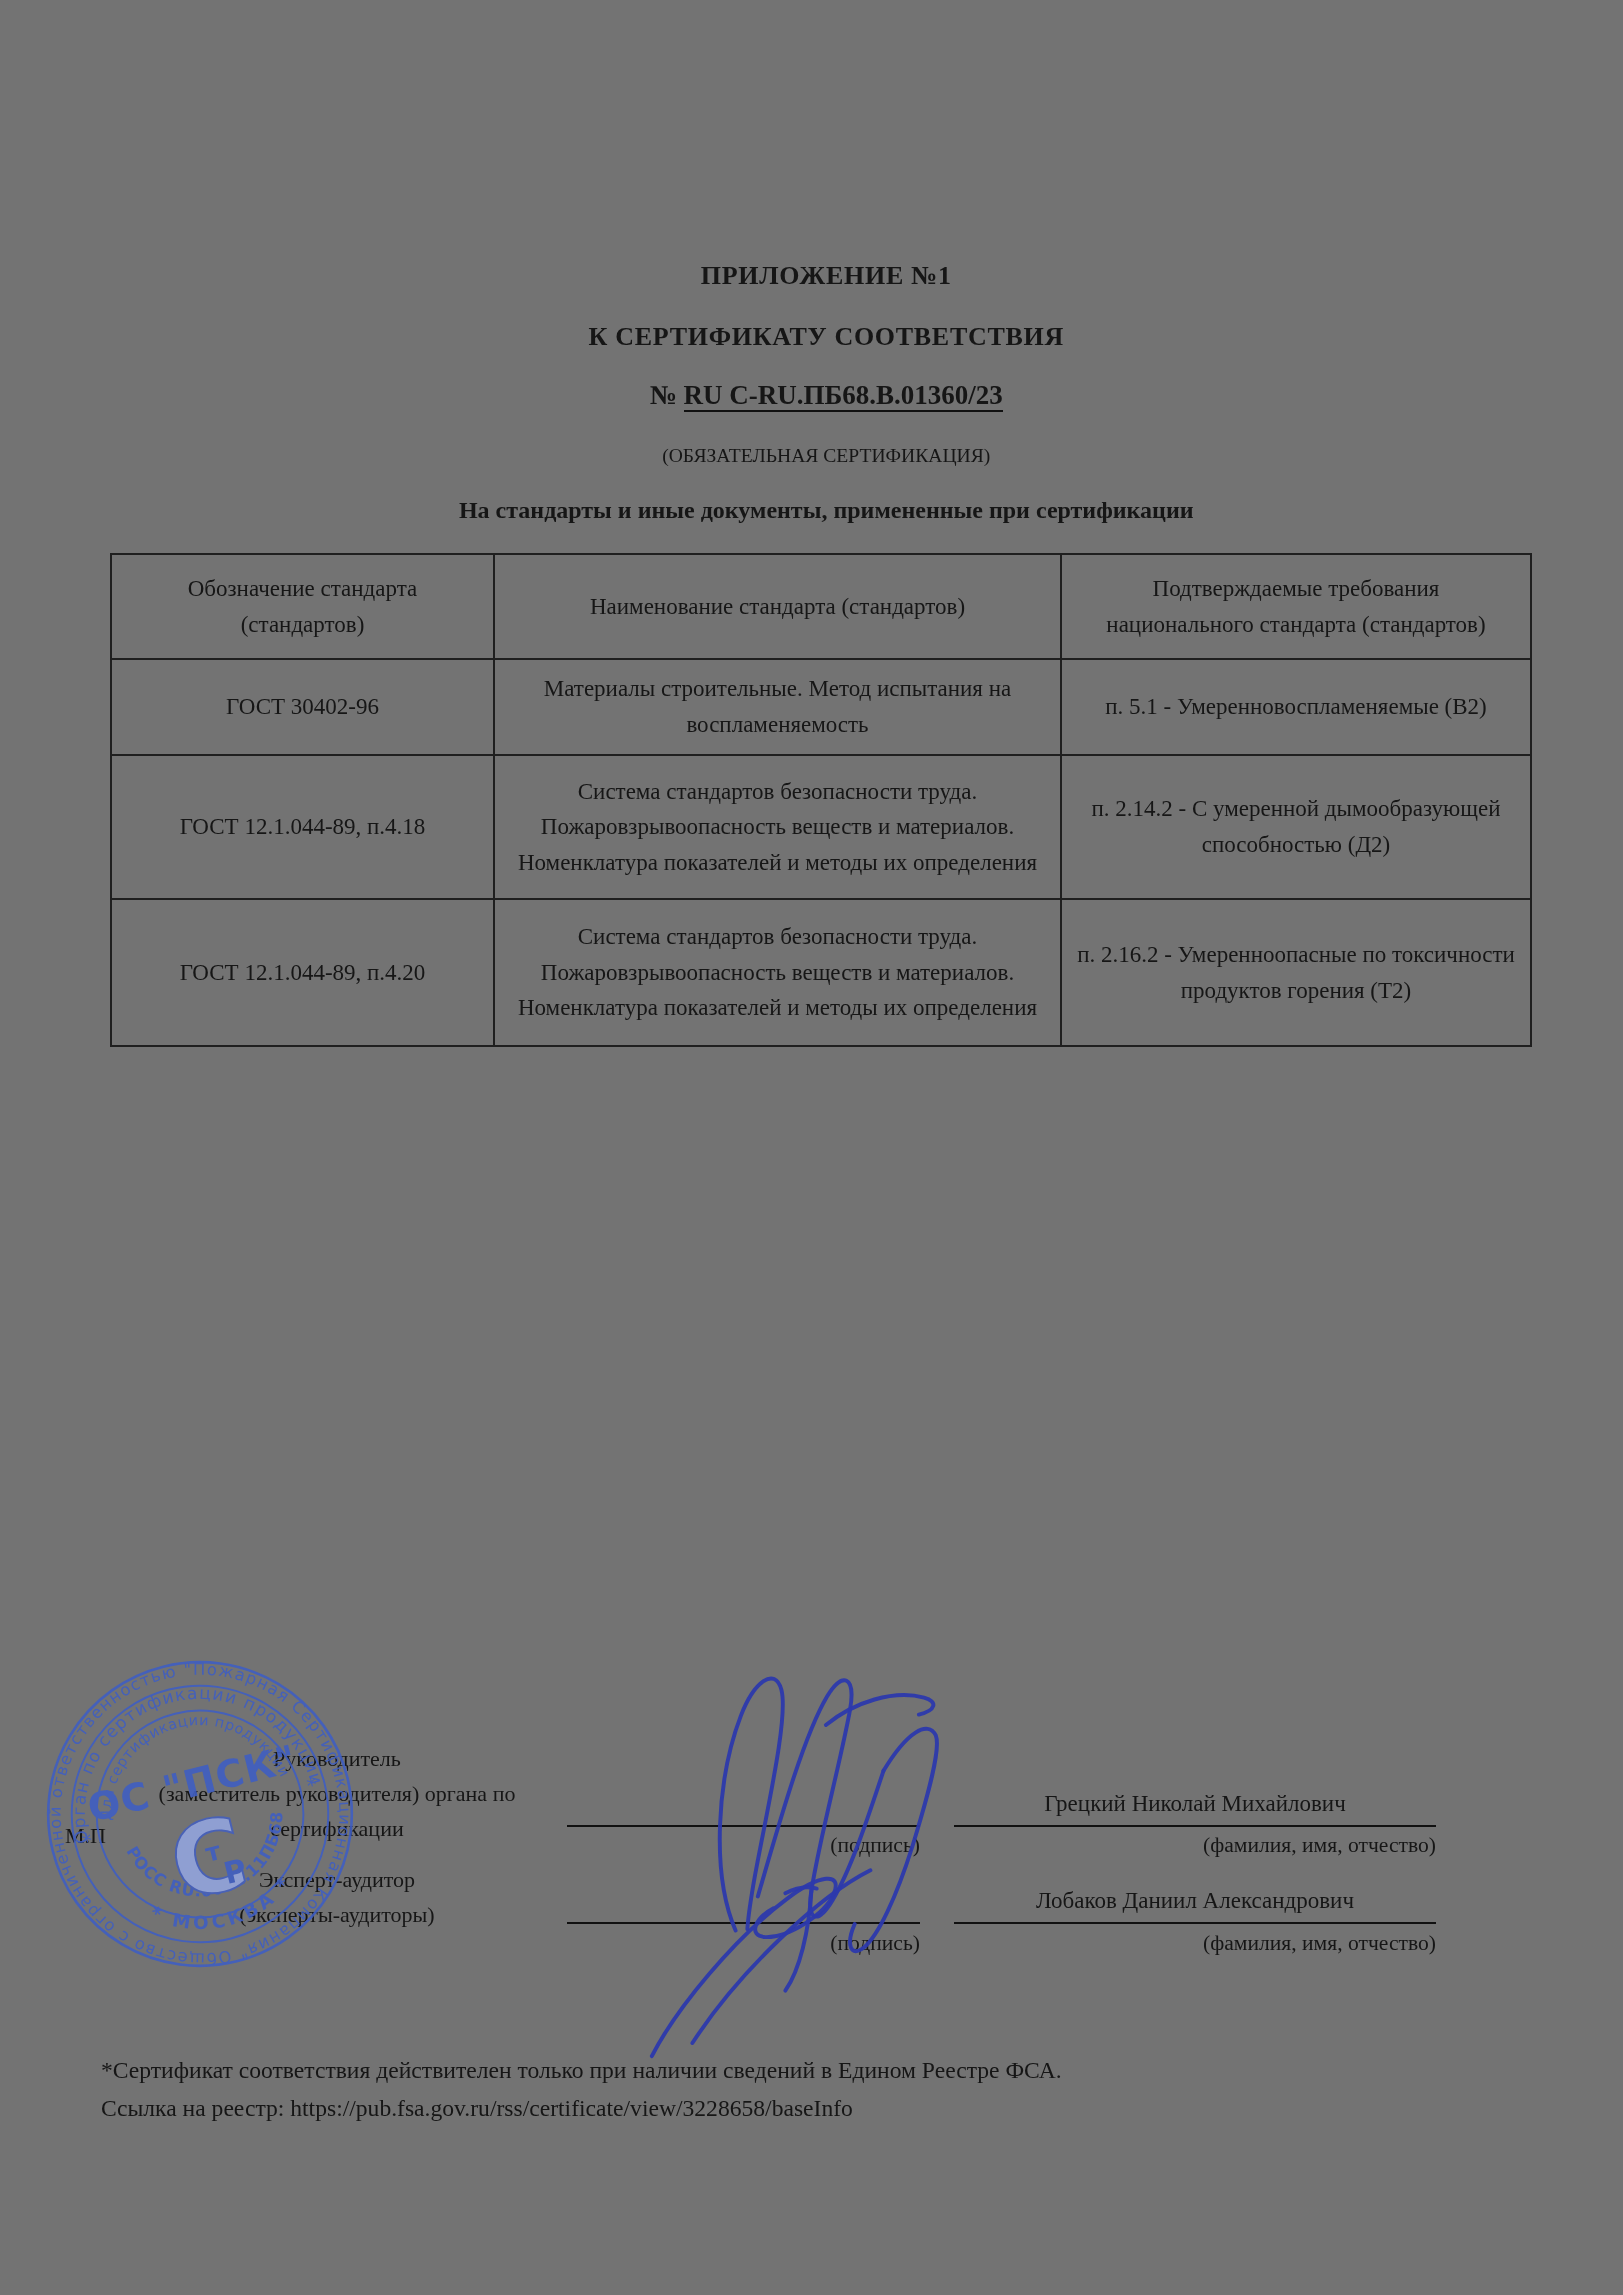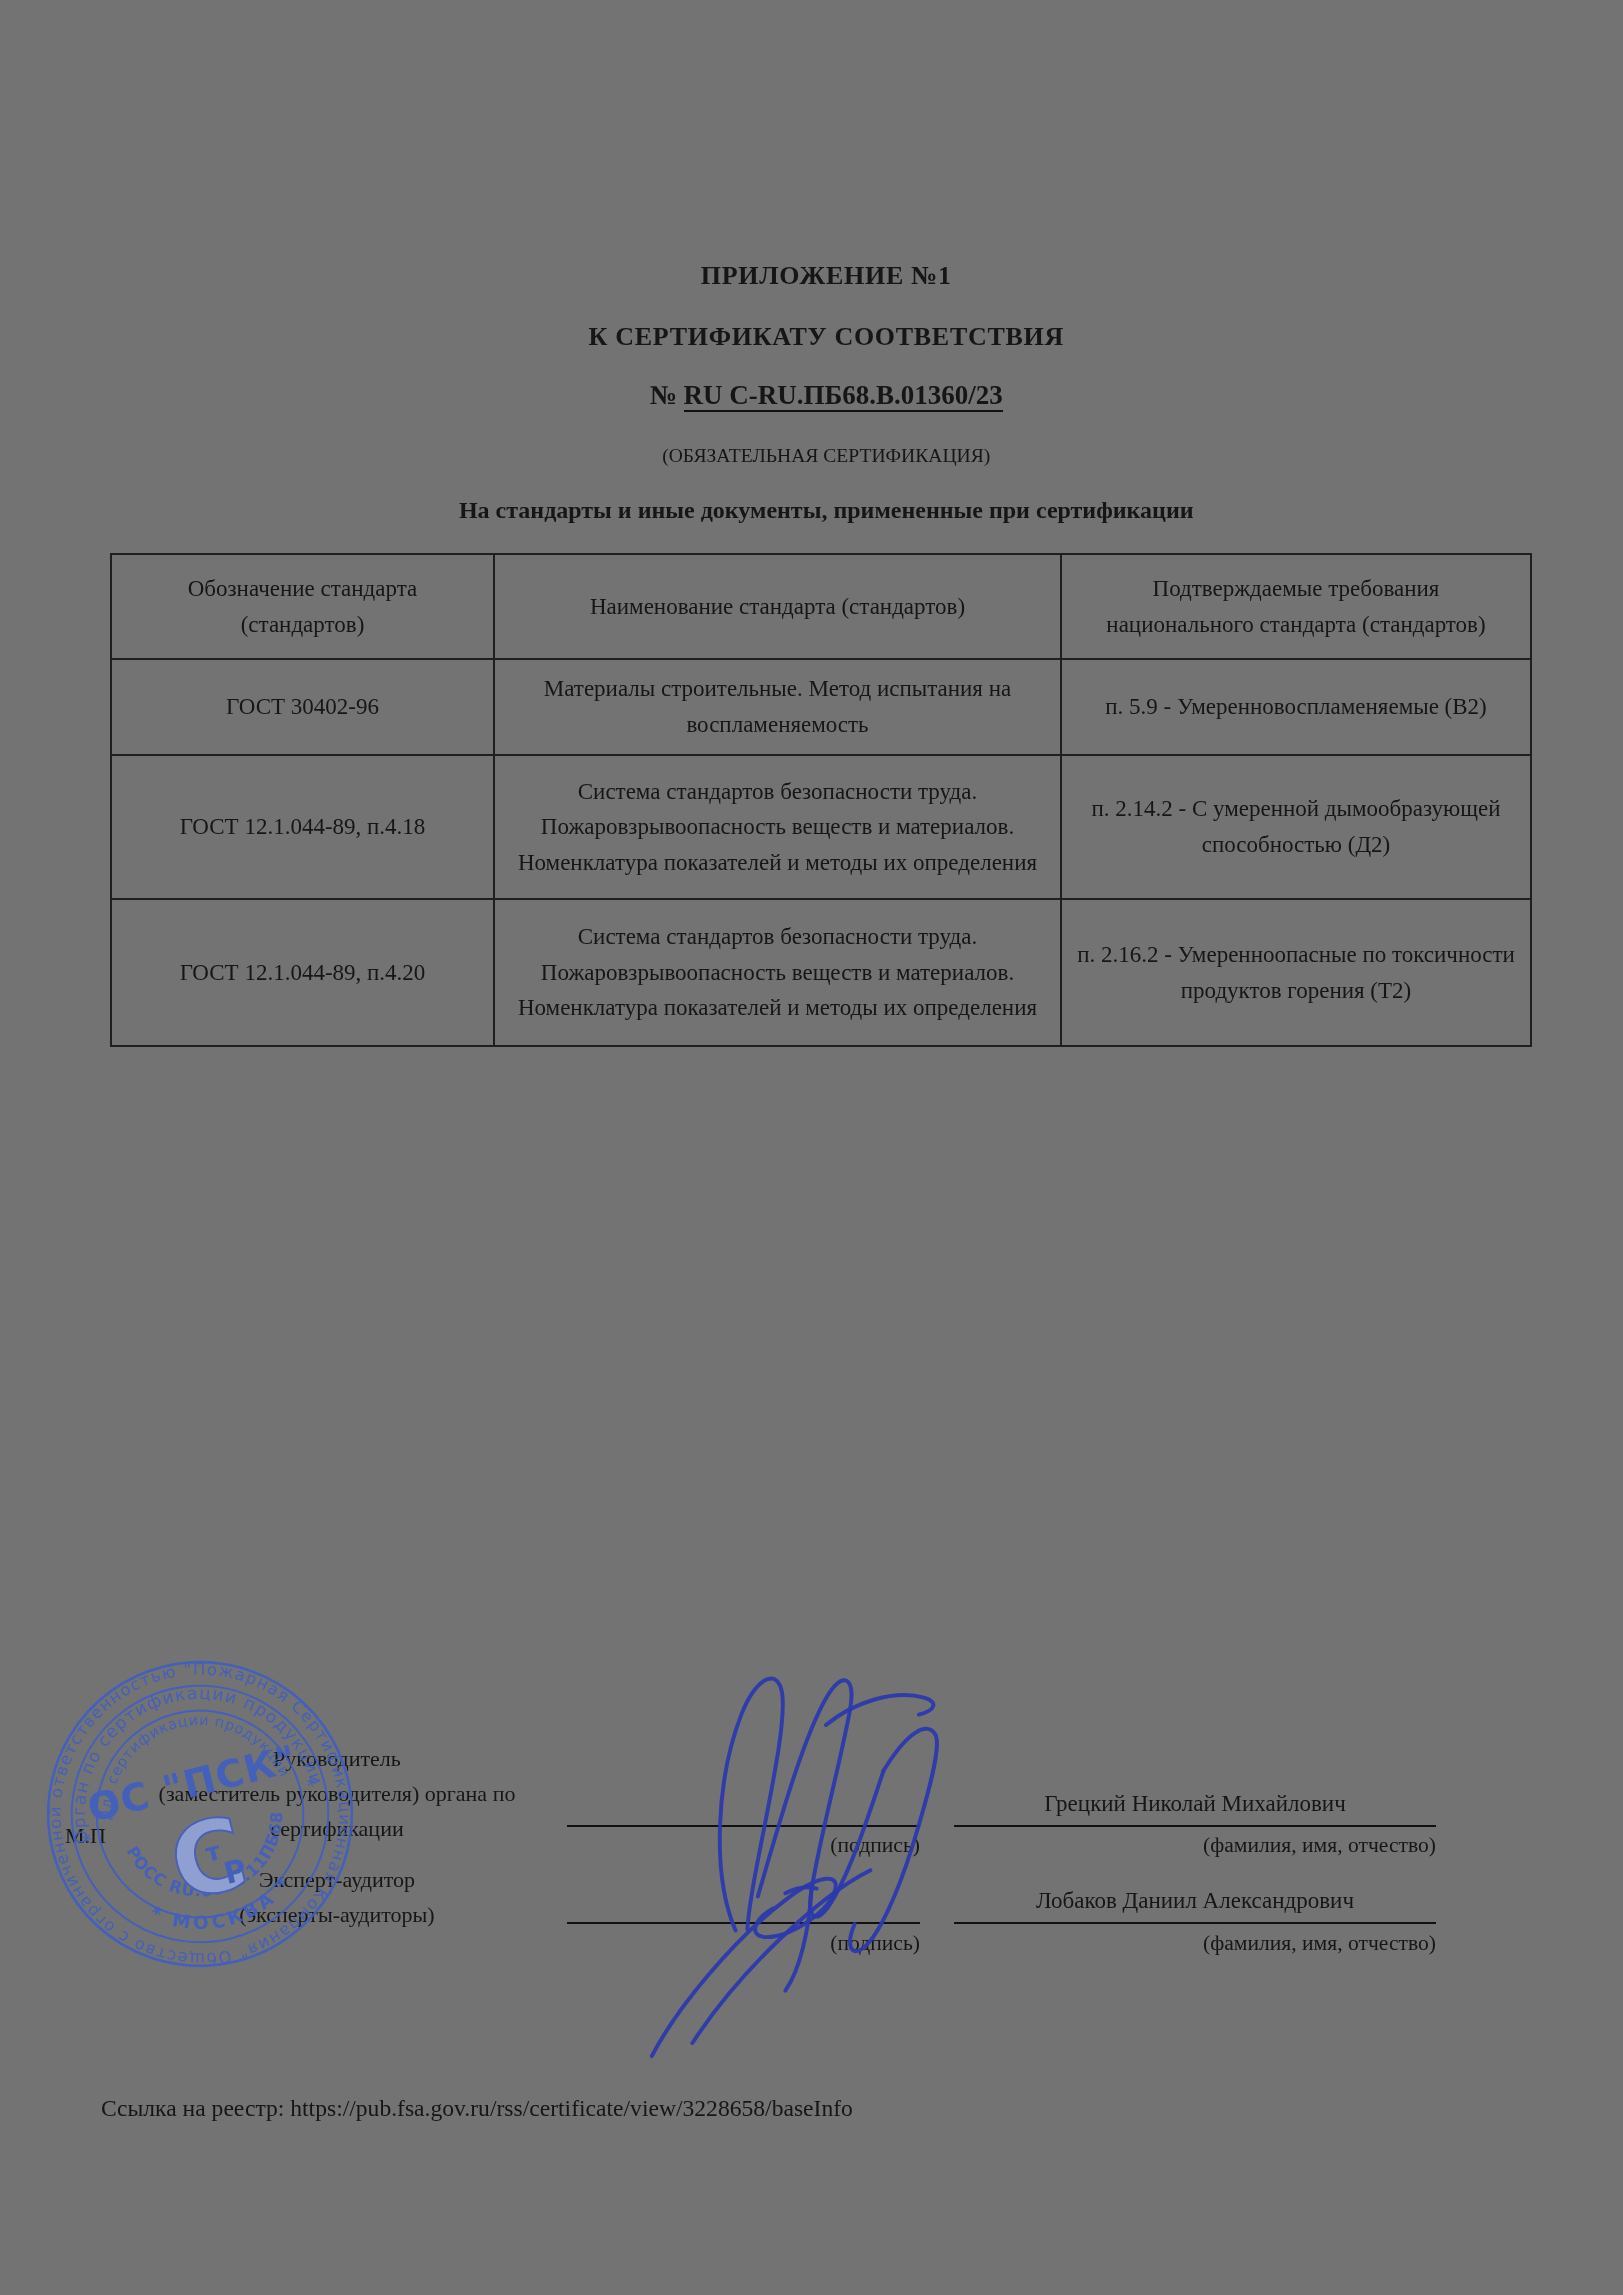--- a/index.html
+++ b/index.html
@@ -64,21 +64,21 @@
       <tr style="height:105px">
         <th>Обозначение стандарта (стандартов)</th>
         <th>Наименование стандарта (стандартов)</th>
         <th>Подтверждаемые требования национального стандарта (стандартов)</th>
       </tr>
     </thead>
     <tbody>
       <tr style="height:96px">
         <td>ГОСТ 30402-96</td>
         <td>Материалы строительные. Метод испытания на воспламеняемость</td>
-        <td>п. 5.9 - Умеренновоспламеняемые (В2)</td>
+        <td>п. 5.1 - Умеренновоспламеняемые (В2)</td>
       </tr>
       <tr style="height:144px">
         <td>ГОСТ 12.1.044-89, п.4.18</td>
         <td>Система стандартов безопасности труда. Пожаровзрывоопасность веществ и материалов. Номенклатура показателей и методы их определения</td>
         <td>п. 2.14.2 - С умеренной дымообразующей способностью (Д2)</td>
       </tr>
       <tr style="height:147px">
         <td>ГОСТ 12.1.044-89, п.4.20</td>
         <td>Система стандартов безопасности труда. Пожаровзрывоопасность веществ и материалов. Номенклатура показателей и методы их определения</td>
         <td>п. 2.16.2 - Умеренноопасные по токсичности продуктов горения (Т2)</td>
@@ -149,16 +149,17 @@
       <path d="M 1350,2706 C 1386,2646 1418,2628 1430,2652 C 1438,2672 1418,2744 1394,2822 C 1370,2898 1342,2958 1320,2976 C 1300,2992 1292,2972 1306,2940"></path>
       <path d="M 1240,2888 C 1236,2952 1222,3010 1200,3042"></path>
     </g>
     <g>
       <path d="M 996,3142 C 1034,3068 1122,2962 1202,2902 C 1252,2864 1288,2860 1274,2894 C 1260,2926 1204,2962 1168,2960 C 1144,2958 1152,2932 1182,2916"></path>
       <path d="M 1058,3122 C 1128,3014 1250,2898 1330,2858"></path>
       <path d="M 1200,2893 C 1218,2884 1234,2882 1248,2886"></path>
     </g>
   </svg>
 
+  <div class="abs footer-line" style="top:2057px">*Сертификат соответствия действителен только при наличии сведений в Едином Реестре ФСА.</div>
   <div class="abs footer-line" style="top:2095px">Ссылка на реестр: https://pub.fsa.gov.ru/rss/certificate/view/3228658/baseInfo</div>
 
 </div>
 
 
 </body></html>

